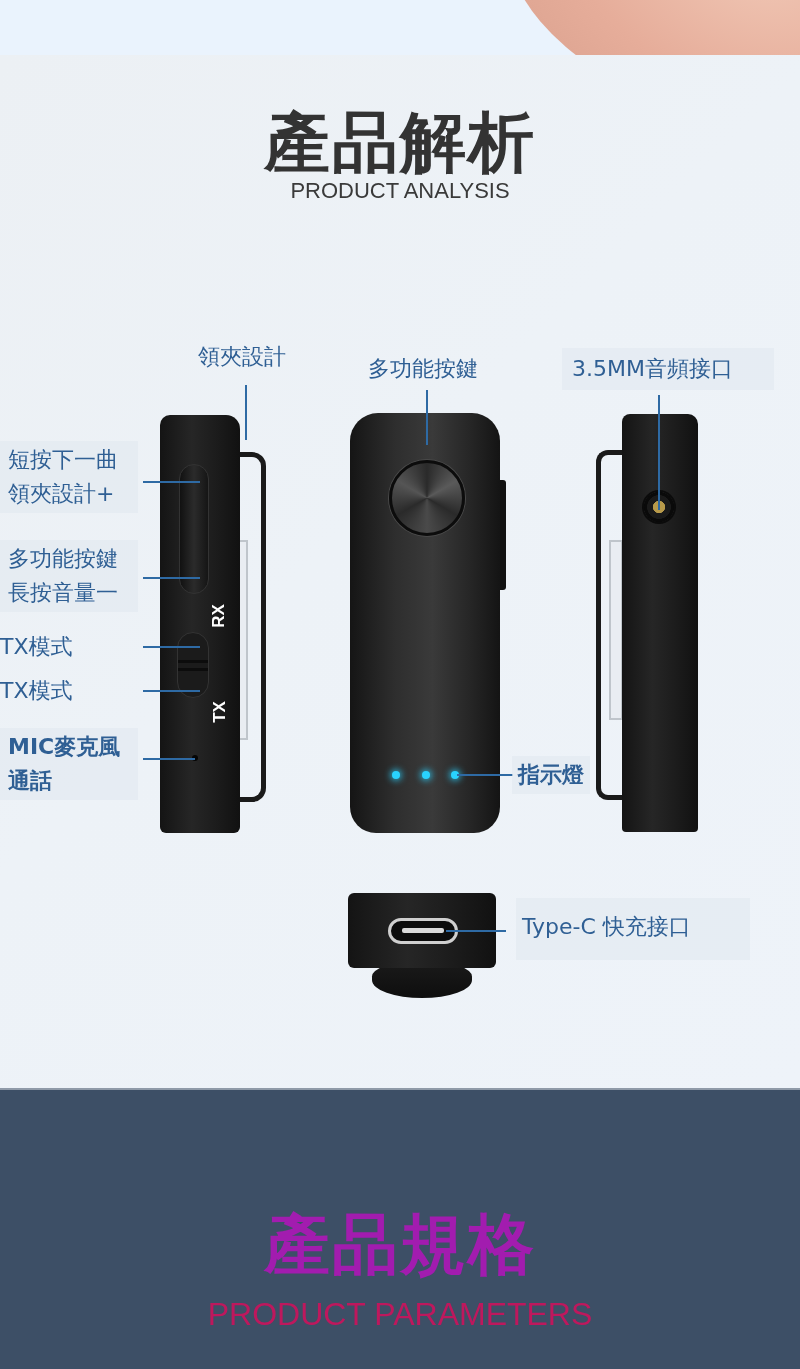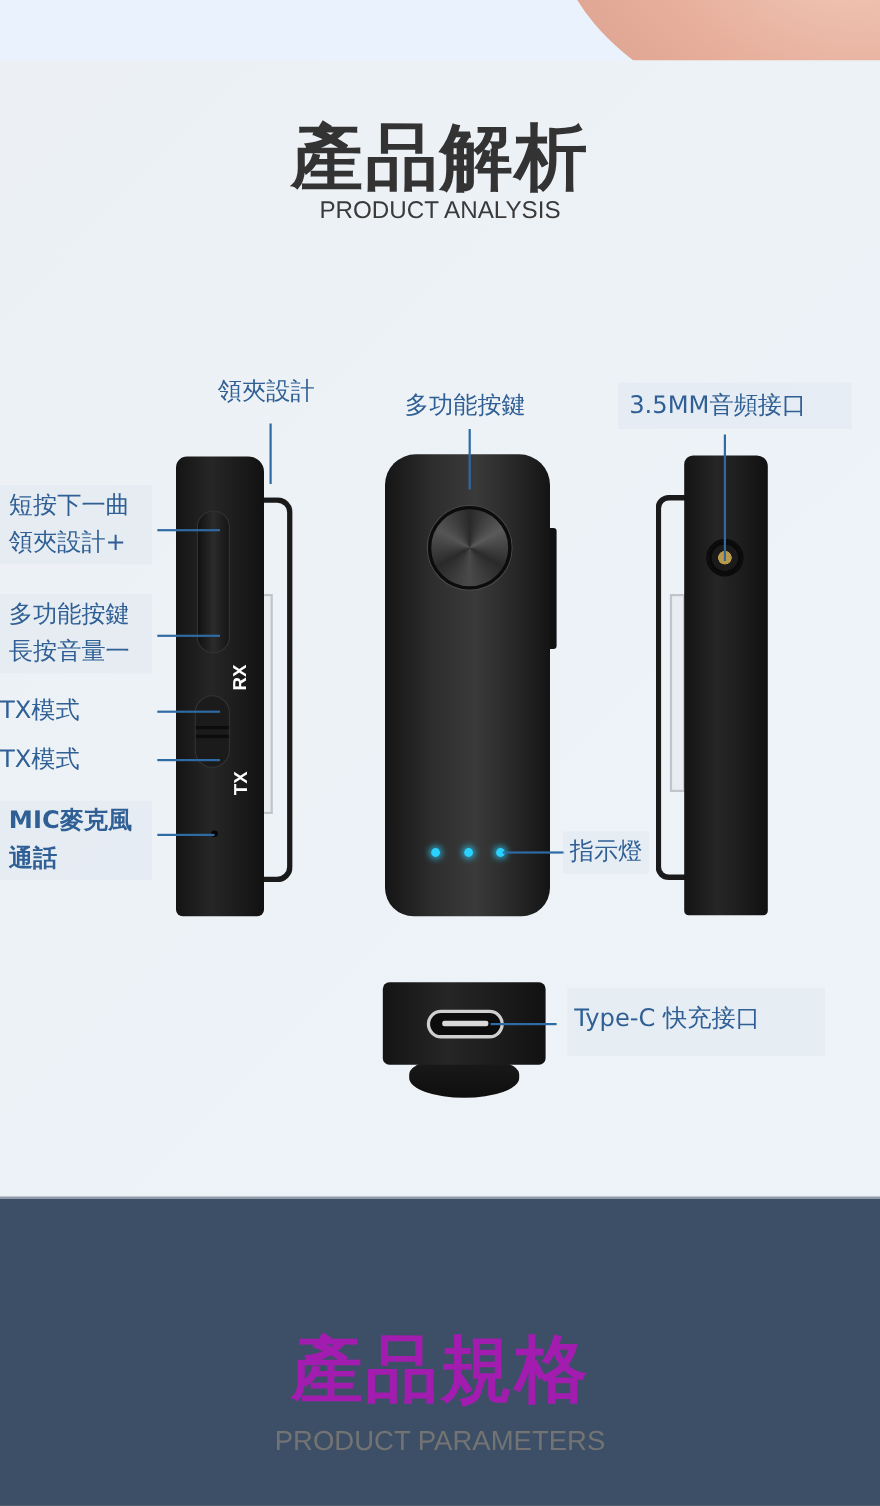--- a/index.html
+++ b/index.html
@@ -92,21 +92,21 @@
     position: absolute; left: 388px; top: 918px; width: 70px; height: 26px; border-radius: 13px;
     border: 3px solid #cfcfcf; background: #0c0c0c;
   }
   .usbc-tongue { position: absolute; left: 402px; top: 928px; width: 42px; height: 5px; background: #d9d9d9; border-radius: 2px; }
 
   .params {
     position: absolute; left: 0; top: 1088px; width: 800px; height: 281px;
     background: #3d4f66; border-top: 2px solid #8f9aa8;
   }
   .title-light { top: 1200px; font-size: 66px; color: #a21caf; font-family: Liberation Serif, serif; }
-  .sub-light { top: 1296px; font-size: 25px; color: #737373; }
+  .sub-light { top: 1296px; font-size: 32px; color: #be185d; }
 </style>
 </head>
 <body>
 
 <div class="top-strip">
   <div class="finger"></div>
 </div>
 
 <div class="analysis"></div>
 
@@ -163,18 +163,18 @@
 <div class="label label-box" style="left:0; top:540px; width:138px; padding:2px 8px;">
   <div>多功能按鍵</div>
   <div>長按音量一</div>
 </div>
 <div class="label right" style="left:0; top:630px; width:138px;">TX模式</div>
 <div class="label right" style="left:0; top:674px; width:138px;">TX模式</div>
 <div class="label label-box right" style="left:0; top:728px; width:138px; padding:2px 8px;font-weight:bold;">
   <div>MIC麥克風</div>
   <div>通話</div>
 </div>
-<div class="label label-box" style="left:512px; top:756px; padding:2px 6px;">指示燈</div>
+<div class="label label-box" style="left:512px; top:756px; padding:2px 6px;font-weight:bold;">指示燈</div>
 <div class="label label-box" style="left:516px; top:898px; width:234px; height:62px; padding:12px 6px;">Type-C 快充接口</div>
 
 <div class="params"></div>
 <div class="section-title title-light">產品規格</div>
 <div class="section-sub sub-light">PRODUCT PARAMETERS</div>
 
 </body></html>

